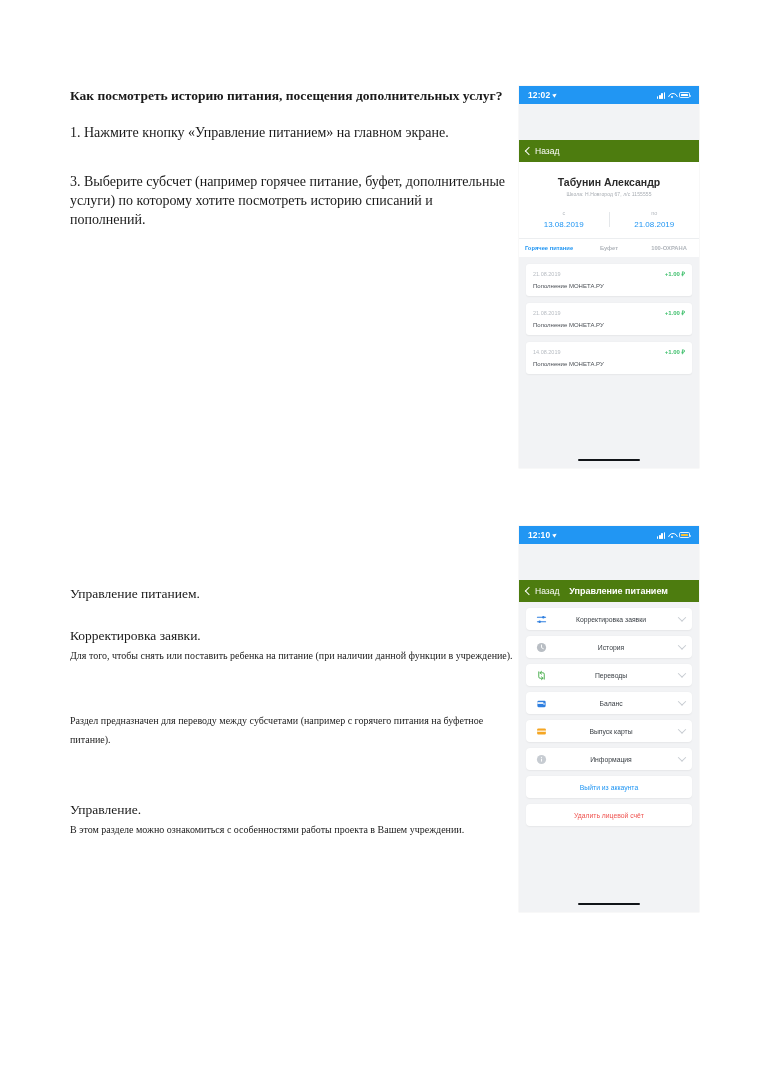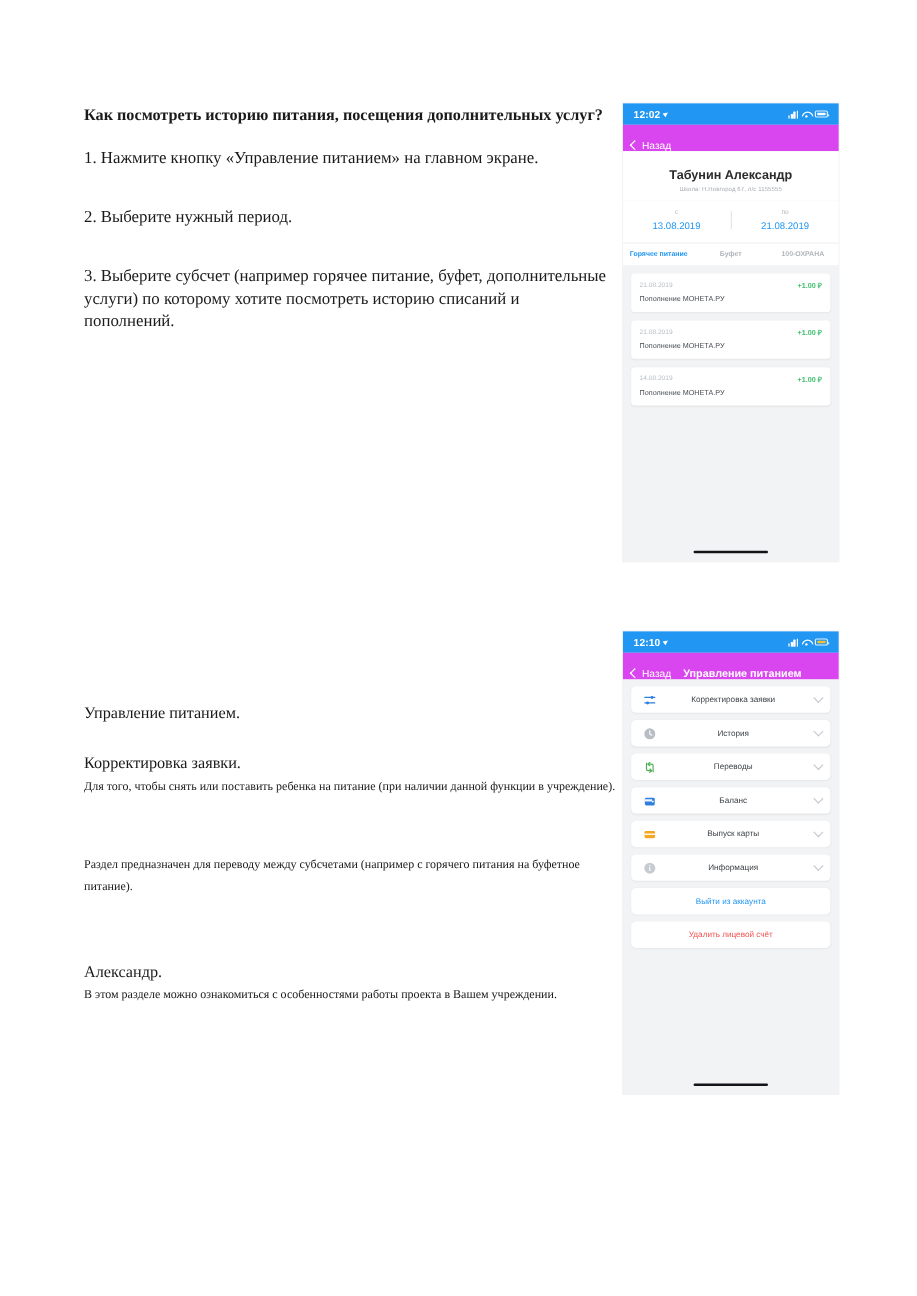--- a/index.html
+++ b/index.html
@@ -119,27 +119,28 @@
   }
   .batt::after{
     content:"";position:absolute;right:-2.2px;top:1.6px;
     width:1.2px;height:2.4px;background:rgba(255,255,255,0.75);
     border-radius:0 1px 1px 0;
   }
   .batt span{display:block;height:100%;background:#ffffff;border-radius:0.6px;}
   .batt.amber span{background:#f5c033;}
 
   .navbar{
-    background:#d946ef;
+    background:#4d7c0f;
     height:22px;
     display:flex;
-    align-items:flex-end;
+    align-items:center;
     padding:0 7px;
     box-sizing:border-box;
     gap:4px;
+    margin-top:36px;
   }
   .nav-back{
     display:flex;align-items:center;gap:2px;
     color:#ffffff;font-size:8.5px;
     cursor:pointer;
   }
   .chev-left{
     width:5px;height:5px;
     border-left:1.5px solid #ffffff;
     border-bottom:1.5px solid #ffffff;
@@ -259,33 +260,32 @@
   .icon-svg{display:block;}
 </style>
 </head>
 <body>
 
 <div class="page">
 
   <div class="doc-col">
     <p class="h-bold">Как посмотреть историю питания, посещения дополнительных услуг?</p>
     <p class="para">1. Нажмите кнопку «Управление питанием» на главном экране.</p>
-    <p class="para">2. Выберите нужный период.</p>
     <p class="para">3. Выберите субсчет (например горячее питание, буфет, дополнительные услуги) по которому хотите посмотреть историю списаний и пополнений.</p>
   </div>
 
   <div class="doc-col2">
     <p class="sec-head" style="margin-bottom:24px;">Управление питанием.</p>
 
     <p class="sec-head">Корректировка заявки.</p>
     <p class="sec-body" style="margin-bottom:46px;">Для того, чтобы снять или поставить ребенка на питание (при наличии данной функции в учреждение).</p>
 
     <p class="sec-body" style="margin-bottom:52px;">Раздел предназначен для переводу между субсчетами (например с горячего питания на буфетное питание).</p>
 
-    <p class="sec-head">Александр.</p>
+    <p class="sec-head">Управление.</p>
     <p class="sec-body">В этом разделе можно ознакомиться с особенностями работы проекта в Вашем учреждении.</p>
   </div>
 
   <div class="phone" id="phone-history">
 
     <div class="statusbar">
       <div class="sb-time">
         <span>12:02</span>
         <span class="sb-loc"></span>
       </div>

